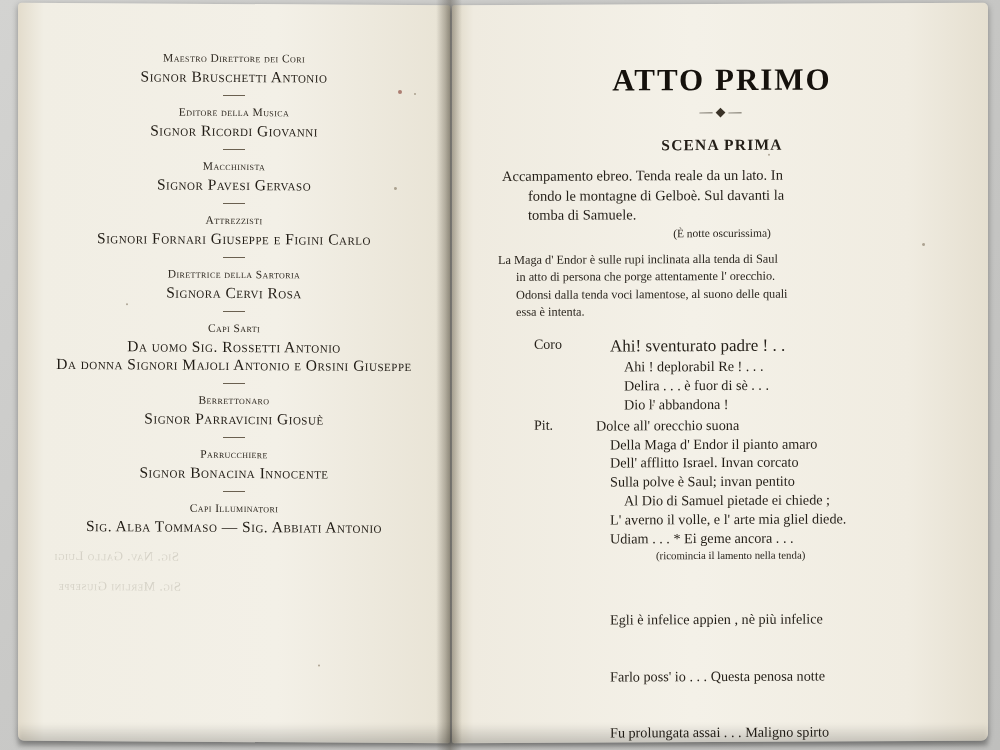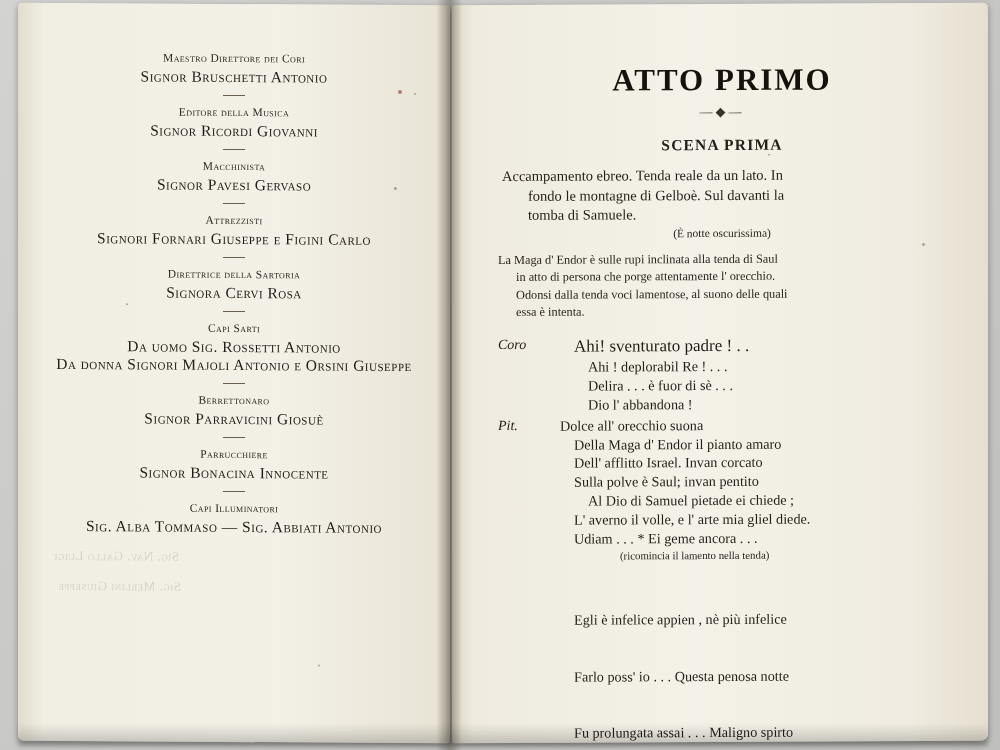--- a/index.html
+++ b/index.html
@@ -141,23 +141,23 @@
   }
   .stage2 .ind { display: block; padding-left: 18px; }
   .verse-row {
     display: flex;
     align-items: flex-start;
     margin-bottom: 2px;
   }
   .speaker {
     width: 62px;
     flex: 0 0 62px;
-    font-style: italic;
     font-size: 14px;
     padding-top: 1px;
+    margin-left: 36px;
   }
   .lines {
     flex: 1 1 auto;
     font-size: 14.2px;
     line-height: 1.33;
   }
   .lines div { white-space: pre-wrap; }
   .lines .i1 { padding-left: 14px; }
   .lines .i2 { padding-left: 28px; }
   .first-big { font-size: 17px; }

